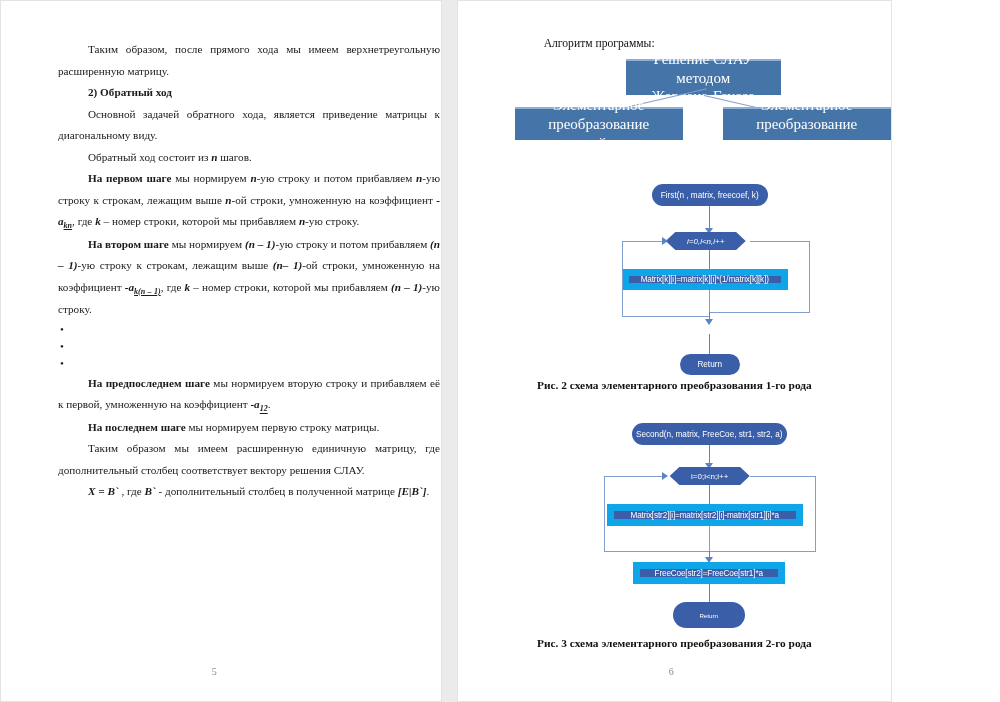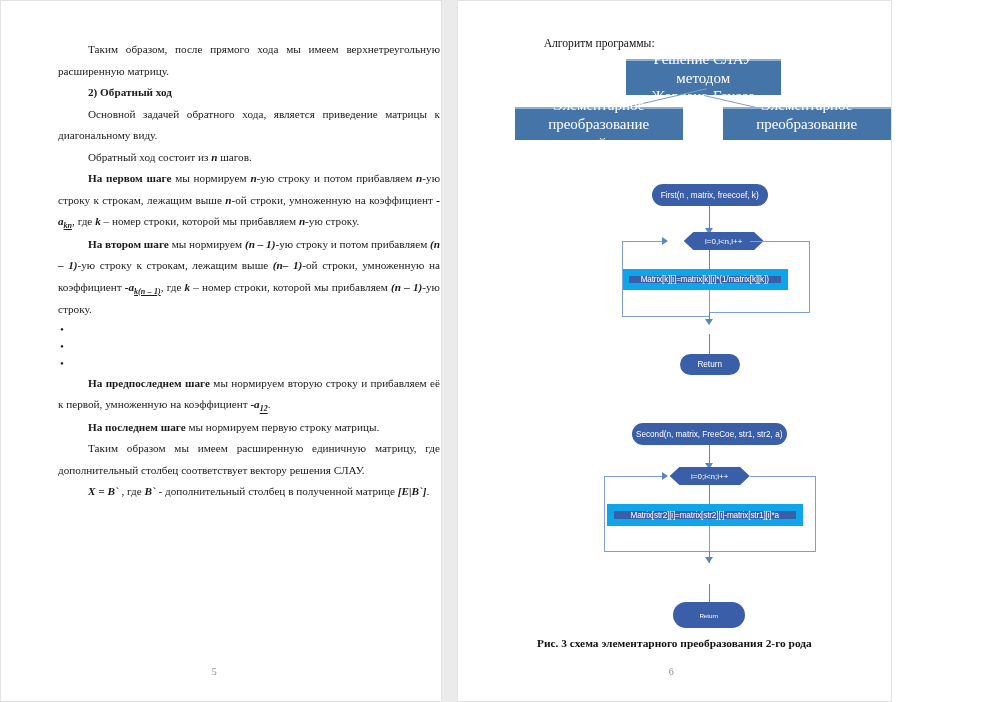--- a/index.html
+++ b/index.html
@@ -214,21 +214,21 @@
       <span>Элементарное преобразование</span>
       <span>второго рода</span>
     </div>
 
 
     <div class="shape term" style="left:194px; top:183px; width:116px; height:22px;">First(n , matrix, freecoef, k)</div>
 
     <div class="connector" style="left:251px; top:205px; width:1.5px; height:26px;"></div>
     <div class="arrow-down" style="left:247px; top:227px;"></div>
 
-    <div class="shape hex" style="left:226px; top:231px; width:80px; height:18px;">i=0,i&lt;n,i++</div>
+    <div class="shape hex" style="left:208px; top:231px; width:80px; height:18px;font-style:italic;">i=0,i&lt;n,i++</div>
 
     <div class="connector" style="left:251px; top:249px; width:1.5px; height:20px;"></div>
 
     <div class="shape proc" style="left:164px; top:268px; width:166px; height:21px;">Matrix[k][i]=matrix[k][i]*(1/matrix[k][k])</div>
 
     <div class="connector thin" style="left:251px; top:289px; width:1px; height:27px;"></div>
     <div class="connector thin" style="left:164px; top:315px; width:88px; height:1px;"></div>
     <div class="connector thin" style="left:164px; top:240px; width:1px; height:76px;"></div>
     <div class="connector thin" style="left:164px; top:240px; width:42px; height:1px;"></div>
     <div class="arrow-right" style="left:204px; top:236px;"></div>
@@ -237,20 +237,21 @@
     <div class="connector thin" style="left:351px; top:240px; width:1px; height:72px;"></div>
     <div class="connector thin" style="left:251px; top:311px; width:101px; height:1px;"></div>
     <div class="connector" style="left:251px; top:311px; width:1.5px; height:12px;"></div>
     <div class="arrow-down" style="left:247px; top:318px;"></div>
 
 
     <div class="connector" style="left:251px; top:333px; width:1.5px; height:21px;"></div>
 
     <div class="shape term" style="left:222px; top:353px; width:60px; height:21px;">Return</div>
 
+    <div class="fig-caption" style="top:378px;">Рис. 2 схема элементарного преобразования 1-го рода</div>
 
     <div class="shape term" style="left:174px; top:422px; width:155px; height:22px;">Second(n, matrix, FreeCoe, str1, str2, a)</div>
 
     <div class="connector" style="left:251px; top:444px; width:1.5px; height:22px;"></div>
     <div class="arrow-down" style="left:247px; top:462px;"></div>
 
     <div class="shape hex" style="left:212px; top:466px; width:80px; height:18px;">i=0;i&lt;n;i++</div>
 
     <div class="connector" style="left:251px; top:484px; width:1.5px; height:20px;"></div>
 
@@ -261,20 +262,21 @@
     <div class="connector thin" style="left:146px; top:475px; width:1px; height:76px;"></div>
     <div class="connector thin" style="left:146px; top:475px; width:60px; height:1px;"></div>
     <div class="arrow-right" style="left:204px; top:471px;"></div>
 
     <div class="connector thin" style="left:292px; top:475px; width:66px; height:1px;"></div>
     <div class="connector thin" style="left:357px; top:475px; width:1px; height:76px;"></div>
     <div class="connector thin" style="left:251px; top:550px; width:107px; height:1px;"></div>
     <div class="connector" style="left:251px; top:550px; width:1.5px; height:12px;"></div>
     <div class="arrow-down" style="left:247px; top:556px;"></div>
 
+    <div class="shape proc" style="left:175px; top:561px; width:152px; height:22px;">FreeCoe[str2]=FreeCoe[str1]*a</div>
 
     <div class="connector" style="left:251px; top:583px; width:1.5px; height:20px;"></div>
 
     <div class="shape term small" style="left:215px; top:601px; width:72px; height:26px;">Return</div>
 
     <div class="fig-caption" style="top:636px;">Рис. 3 схема элементарного преобразования 2-го рода</div>
 
     <div class="page-number">6</div>
   </div>
 

